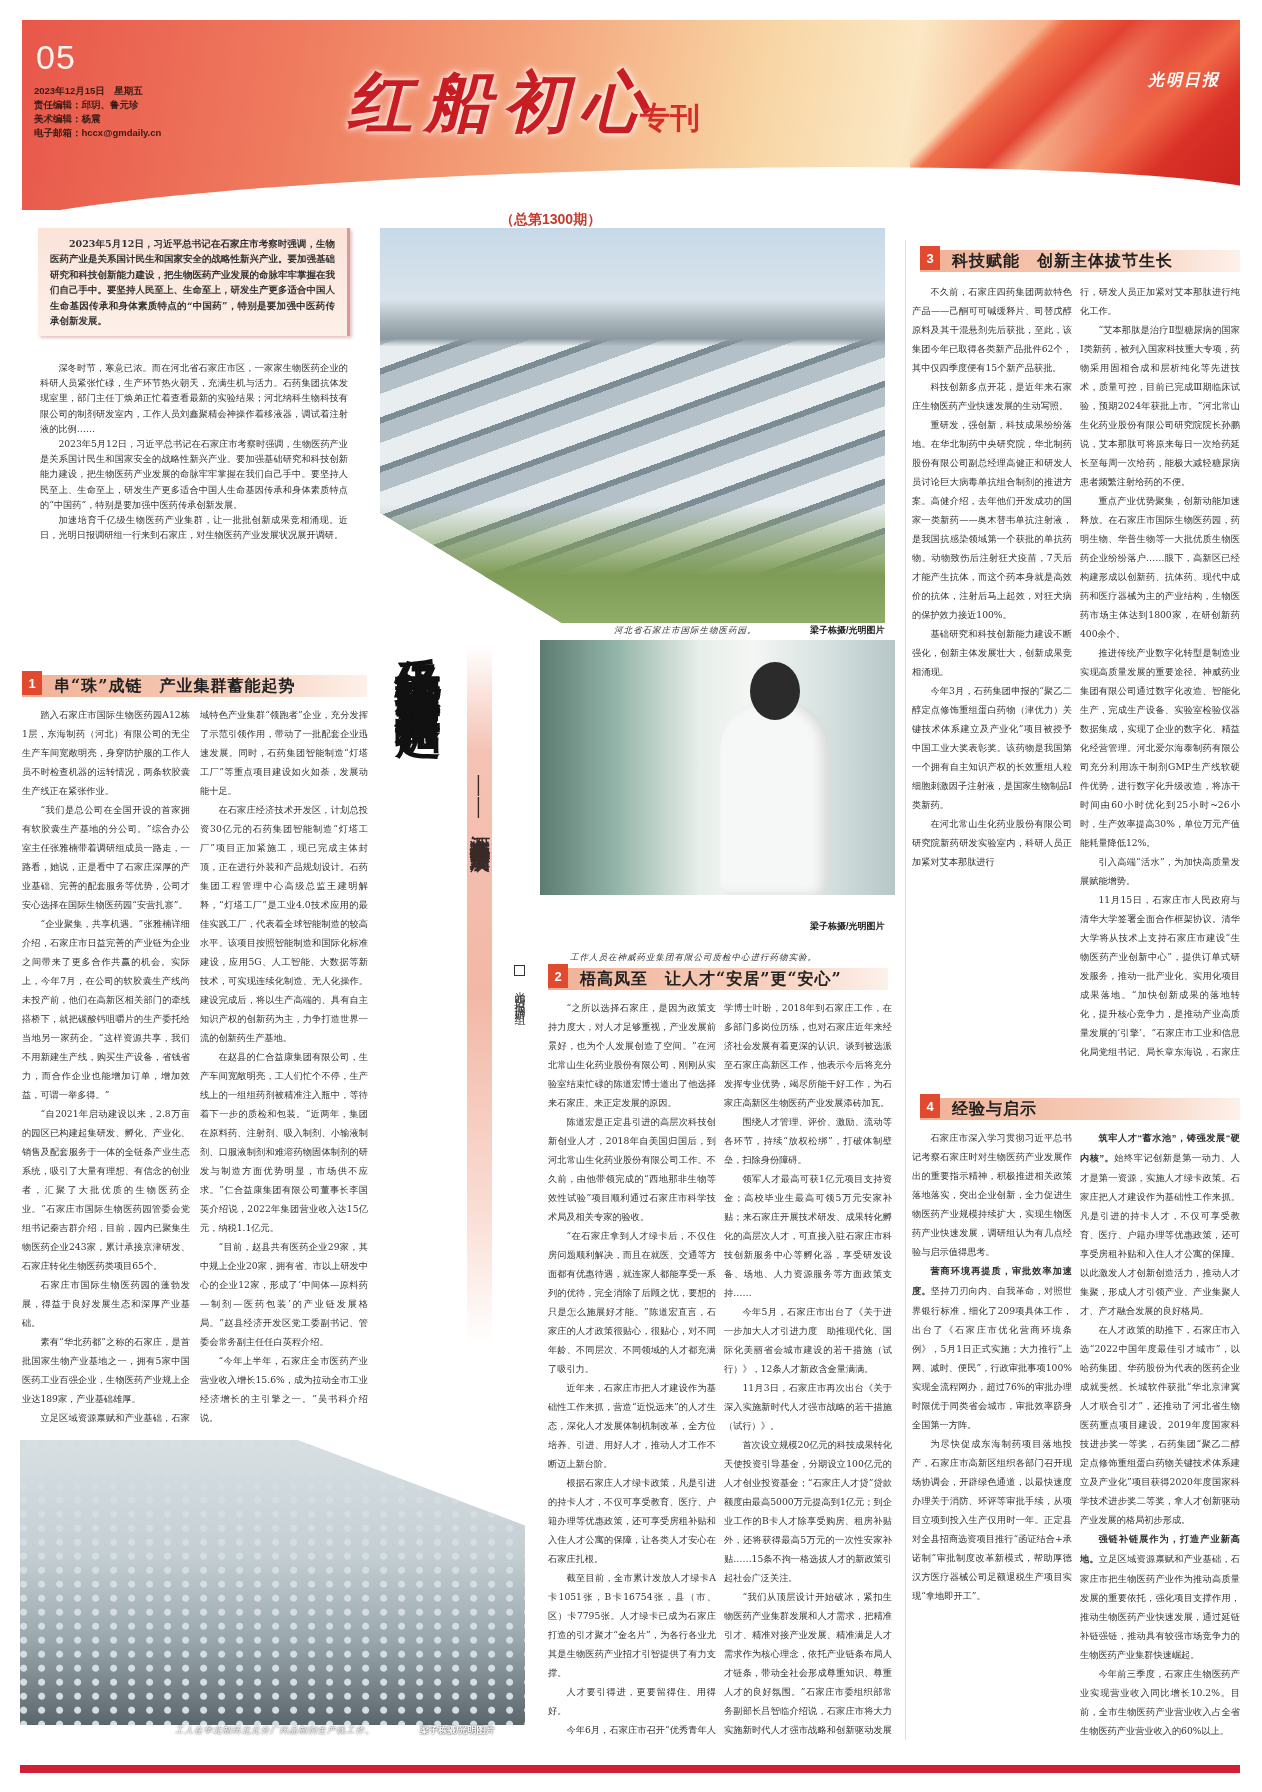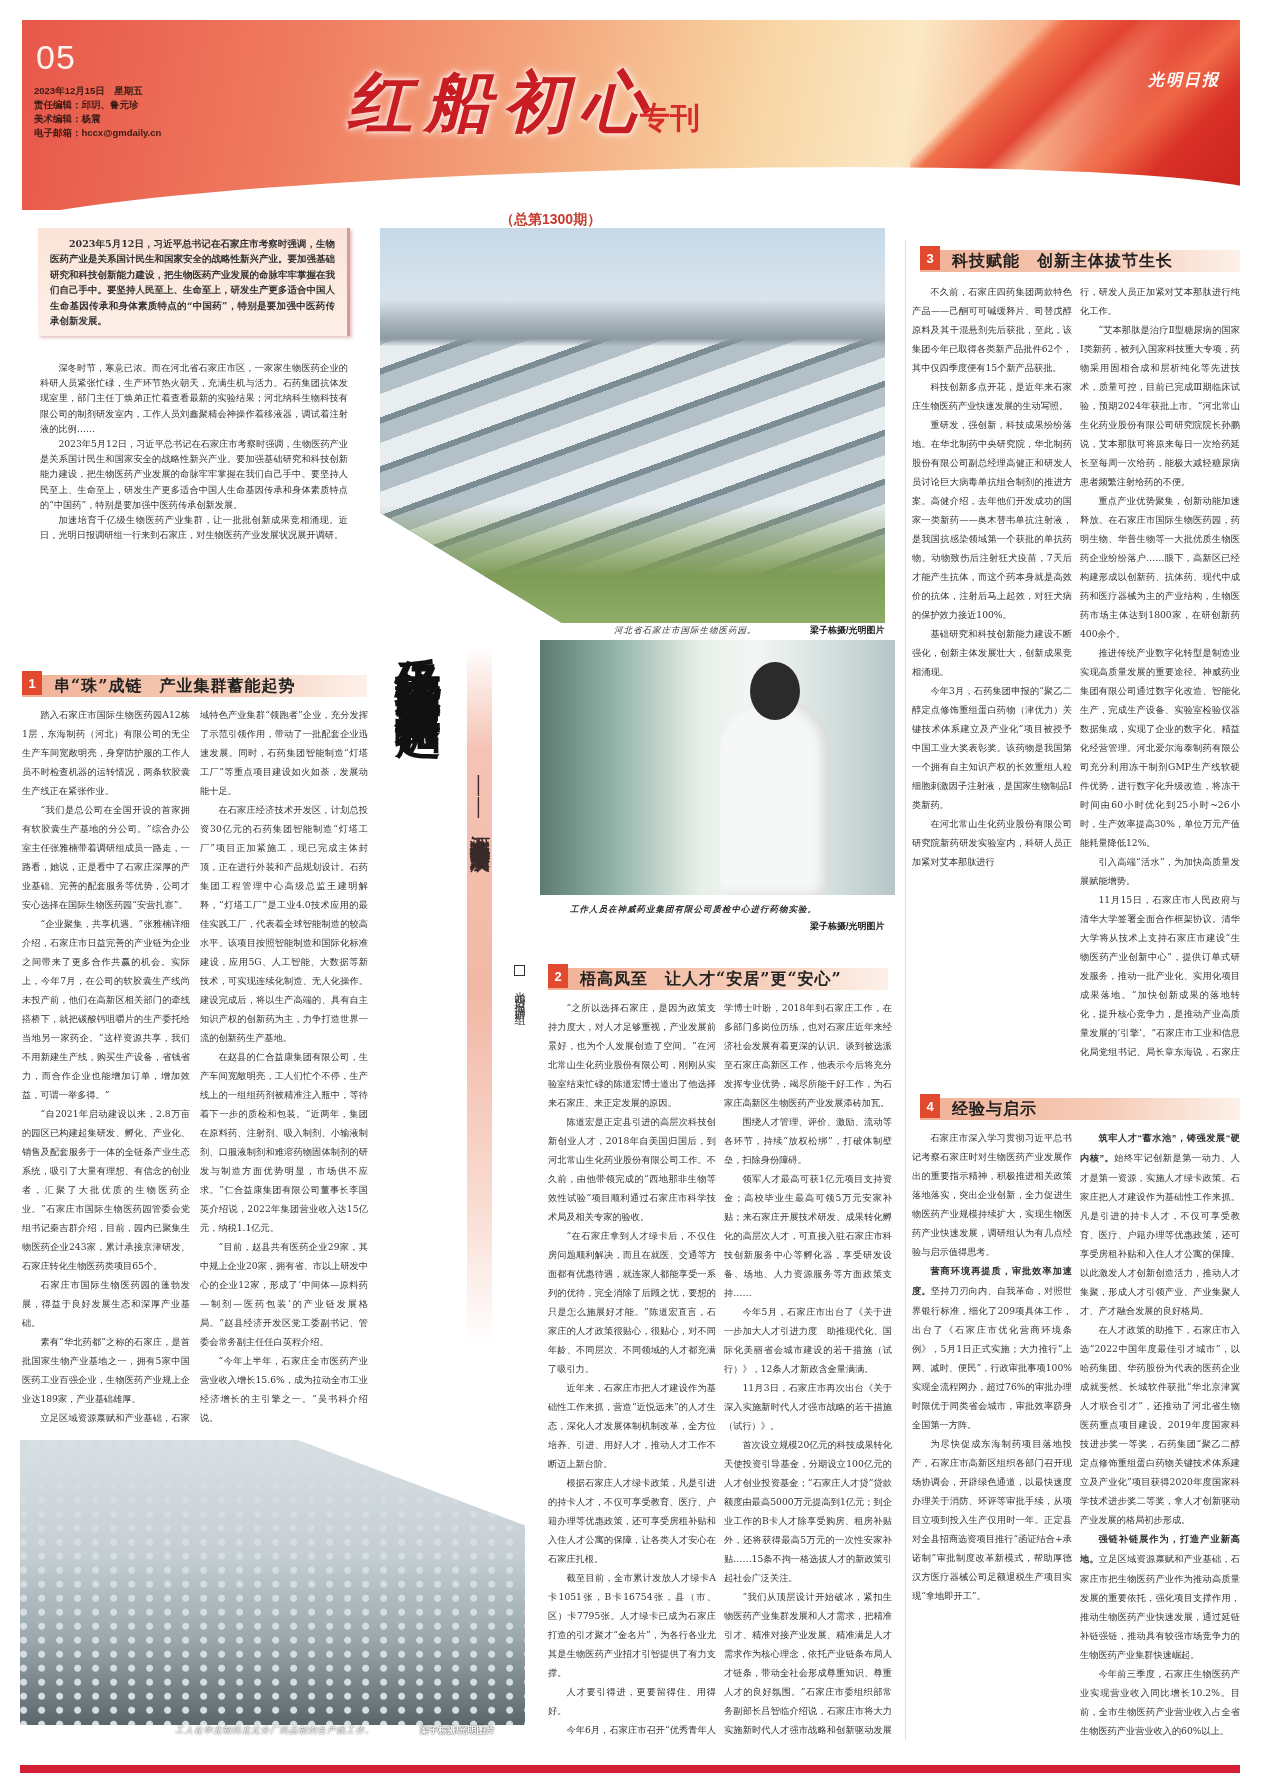--- a/index.html
+++ b/index.html
@@ -126,21 +126,21 @@
 <div class="photo photo-aerial">
     <div class="green"></div>
   </div>
 <div class="caption" style="left:614px;top:625px;">河北省石家庄市国际生物医药园。</div>
 <div class="credit" style="left:810px;top:624px;">梁子栋摄/光明图片</div>
 
 <div class="photo photo-lab">
   <div class="lab-person"></div>
   <div class="lab-head"></div>
 </div>
-<div class="caption" style="left:570px;top:904px;font-weight:bold;">工作人员在神威药业集团有限公司质检中心进行药物实验。</div>
+<div class="caption" style="left:570px;top:952px;">工作人员在神威药业集团有限公司质检中心进行药物实验。</div>
 <div class="credit" style="left:810px;top:920px;">梁子栋摄/光明图片</div>
 
 <div class="photo photo-factory"></div>
 <div class="caption" style="left:175px;top:1725px;color:#fff;text-shadow:0 0 2px #000;">工人在华北制药北元分厂药品制剂生产线工作。</div>
 <div class="credit" style="left:420px;top:1724px;color:#fff;text-shadow:0 0 2px #000;">梁子栋摄/光明图片</div>
 
 <div class="big-title">千亿级生物医药产业集群如何崛起</div>
 <div class="sub-title-bar"></div>
 <div class="sub-title">——河北石家庄推动生物医药产业高质量发展</div>
 <div class="byline">

